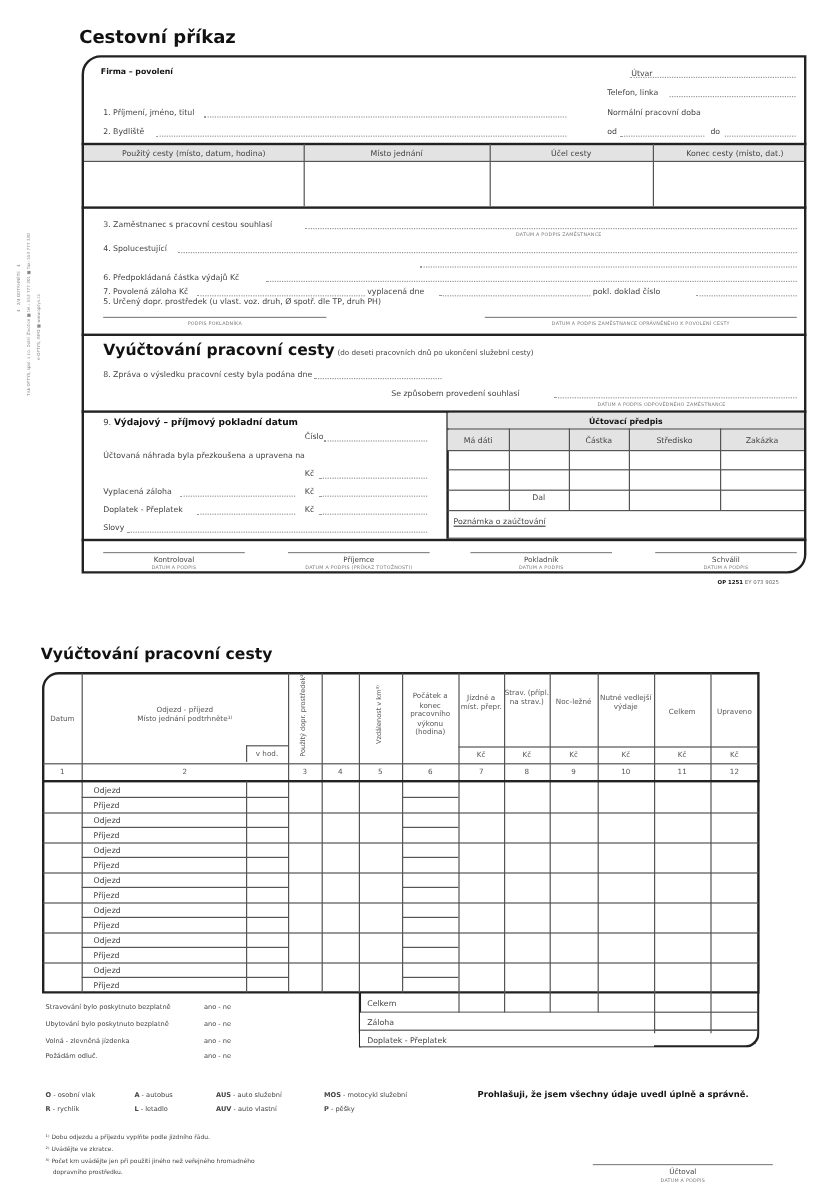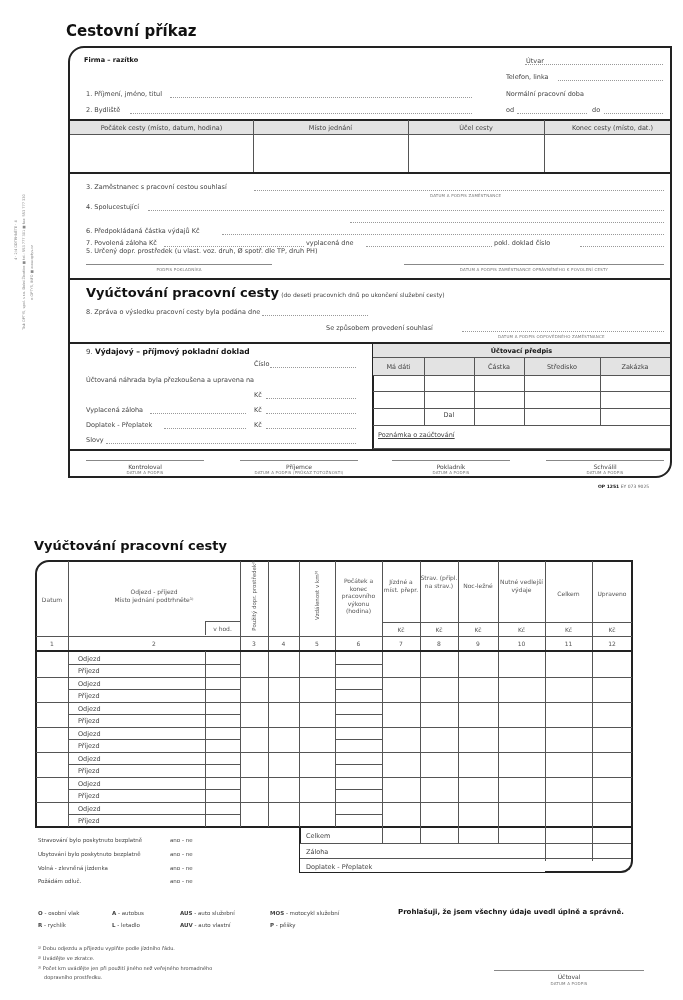--- a/index.html
+++ b/index.html
@@ -27,21 +27,21 @@
 <body>
 
 <div class="side" style="left:22px; top:330px;">Tisk OPTYS, spol. s r.o. Dolní Životice ■ tel.: 553 777 301 ■ fax: 553 777 330</div>
 <div class="side" style="left:30px; top:300px;">e-OPTYS, INFO ■ www.optys.cz</div>
 <div class="side" style="left:14px; top:260px;">4 · 2/4 ODTRHNĚTE · 4</div>
 
 <div class="abs title" style="left:66px; top:22px; font-size:15px;">Cestovní příkaz</div>
 
 <div class="box" style="left:68px; top:46px; width:604px; height:432px; border-radius:16px 0 16px 0;"></div>
 
-<div class="abs t7 bold" style="left:84px; top:56px;">Firma – razítko</div>
+<div class="abs t7 bold" style="left:84px; top:56px;">Firma – povolení</div>
 
 <div class="abs t7" style="left:506px; top:57px;margin-left:20px;">Útvar</div>
 <div class="dots" style="left:525px; top:64px; width:138px;"></div>
 <div class="abs t7" style="left:506px; top:73px;">Telefon, linka</div>
 <div class="dots" style="left:558px; top:80px; width:105px;"></div>
 <div class="abs t7" style="left:506px; top:90px;">Normální pracovní doba</div>
 
 <div class="abs t7" style="left:86px; top:90px;">1.  Příjmení, jméno, titul</div>
 <div class="dots" style="left:170px; top:97px; width:302px;"></div>
 <div class="abs t7" style="left:86px; top:106px;">2.  Bydliště</div>
@@ -51,21 +51,21 @@
 <div class="abs t7" style="left:592px; top:106px;">do</div>
 <div class="dots" style="left:604px; top:113px; width:59px;"></div>
 
 <div class="abs gray" style="left:70px; top:120px; width:600px; height:14px;"></div>
 <div class="hthick" style="left:68px; top:119px; width:604px;"></div>
 <div class="hline" style="left:70px; top:134px; width:600px;"></div>
 <div class="hthick" style="left:68px; top:172px; width:604px;"></div>
 <div class="vline" style="left:253px; top:120px; height:52px;"></div>
 <div class="vline" style="left:408px; top:120px; height:52px;"></div>
 <div class="vline" style="left:544px; top:120px; height:52px;"></div>
-<div class="abs t7 center" style="left:70px; top:124px; width:183px;">Počátek cesty (místo, datum, hodina)</div>
+<div class="abs t7 center" style="left:70px; top:124px; width:183px;">Použitý cesty (místo, datum, hodina)</div>
 <div class="abs t7 center" style="left:253px; top:124px; width:155px;">Místo jednání</div>
 <div class="abs t7 center" style="left:408px; top:124px; width:136px;">Účel cesty</div>
 <div class="abs t7 center" style="left:544px; top:124px; width:137px;">Konec cesty (místo, dat.)</div>
 <div class="abs" style="left:70px; top:135px; width:183px; height:37px;"></div>
 <div class="abs" style="left:254px; top:135px; width:154px; height:37px;"></div>
 <div class="abs" style="left:409px; top:135px; width:135px; height:37px;"></div>
 <div class="abs" style="left:545px; top:135px; width:125px; height:37px;"></div>
 
 <div class="abs t7" style="left:86px; top:183px;">3.  Zaměstnanec s pracovní cestou souhlasí</div>
 <div class="dots" style="left:254px; top:190px; width:410px;"></div>
@@ -97,21 +97,21 @@
 <div class="abs t7" style="left:86px; top:308px;">8.  Zpráva o výsledku pracovní cesty byla podána dne</div>
 <div class="dots" style="left:262px; top:315px; width:106px;"></div>
 <div class="abs t7" style="left:326px; top:324px;">Se způsobem provedení souhlasí</div>
 <div class="dots" style="left:462px; top:331px; width:202px;"></div>
 <div class="abs t5" style="left:498px; top:334px;">Datum a podpis odpovědného zaměstnance</div>
 
 <div class="hthick" style="left:68px; top:342px; width:604px;"></div>
 
 <div class="abs t7" style="left:86px; top:347px; font-size:7px;">
   <span>9.</span>
-  <span class="bold" style="font-size:7.5px;">Výdajový – příjmový pokladní doklad</span>
+  <span class="bold" style="font-size:7.5px;">Výdajový – příjmový pokladní datum</span>
 </div>
 <div class="abs t7" style="left:254px; top:360px;">Číslo</div>
 <div class="dots" style="left:270px; top:367px; width:86px;"></div>
 <div class="abs t7" style="left:86px; top:376px;">Účtovaná náhrada byla přezkoušena a upravena na</div>
 <div class="abs t7" style="left:254px; top:391px;">Kč</div>
 <div class="dots" style="left:266px; top:398px; width:90px;"></div>
 <div class="abs t7" style="left:86px; top:406px;text-align:right;">Vyplacená záloha</div>
 <div class="dots" style="left:150px; top:413px; width:96px;"></div>
 <div class="abs t7" style="left:254px; top:406px;">Kč</div>
 <div class="dots" style="left:266px; top:413px; width:90px;"></div>

